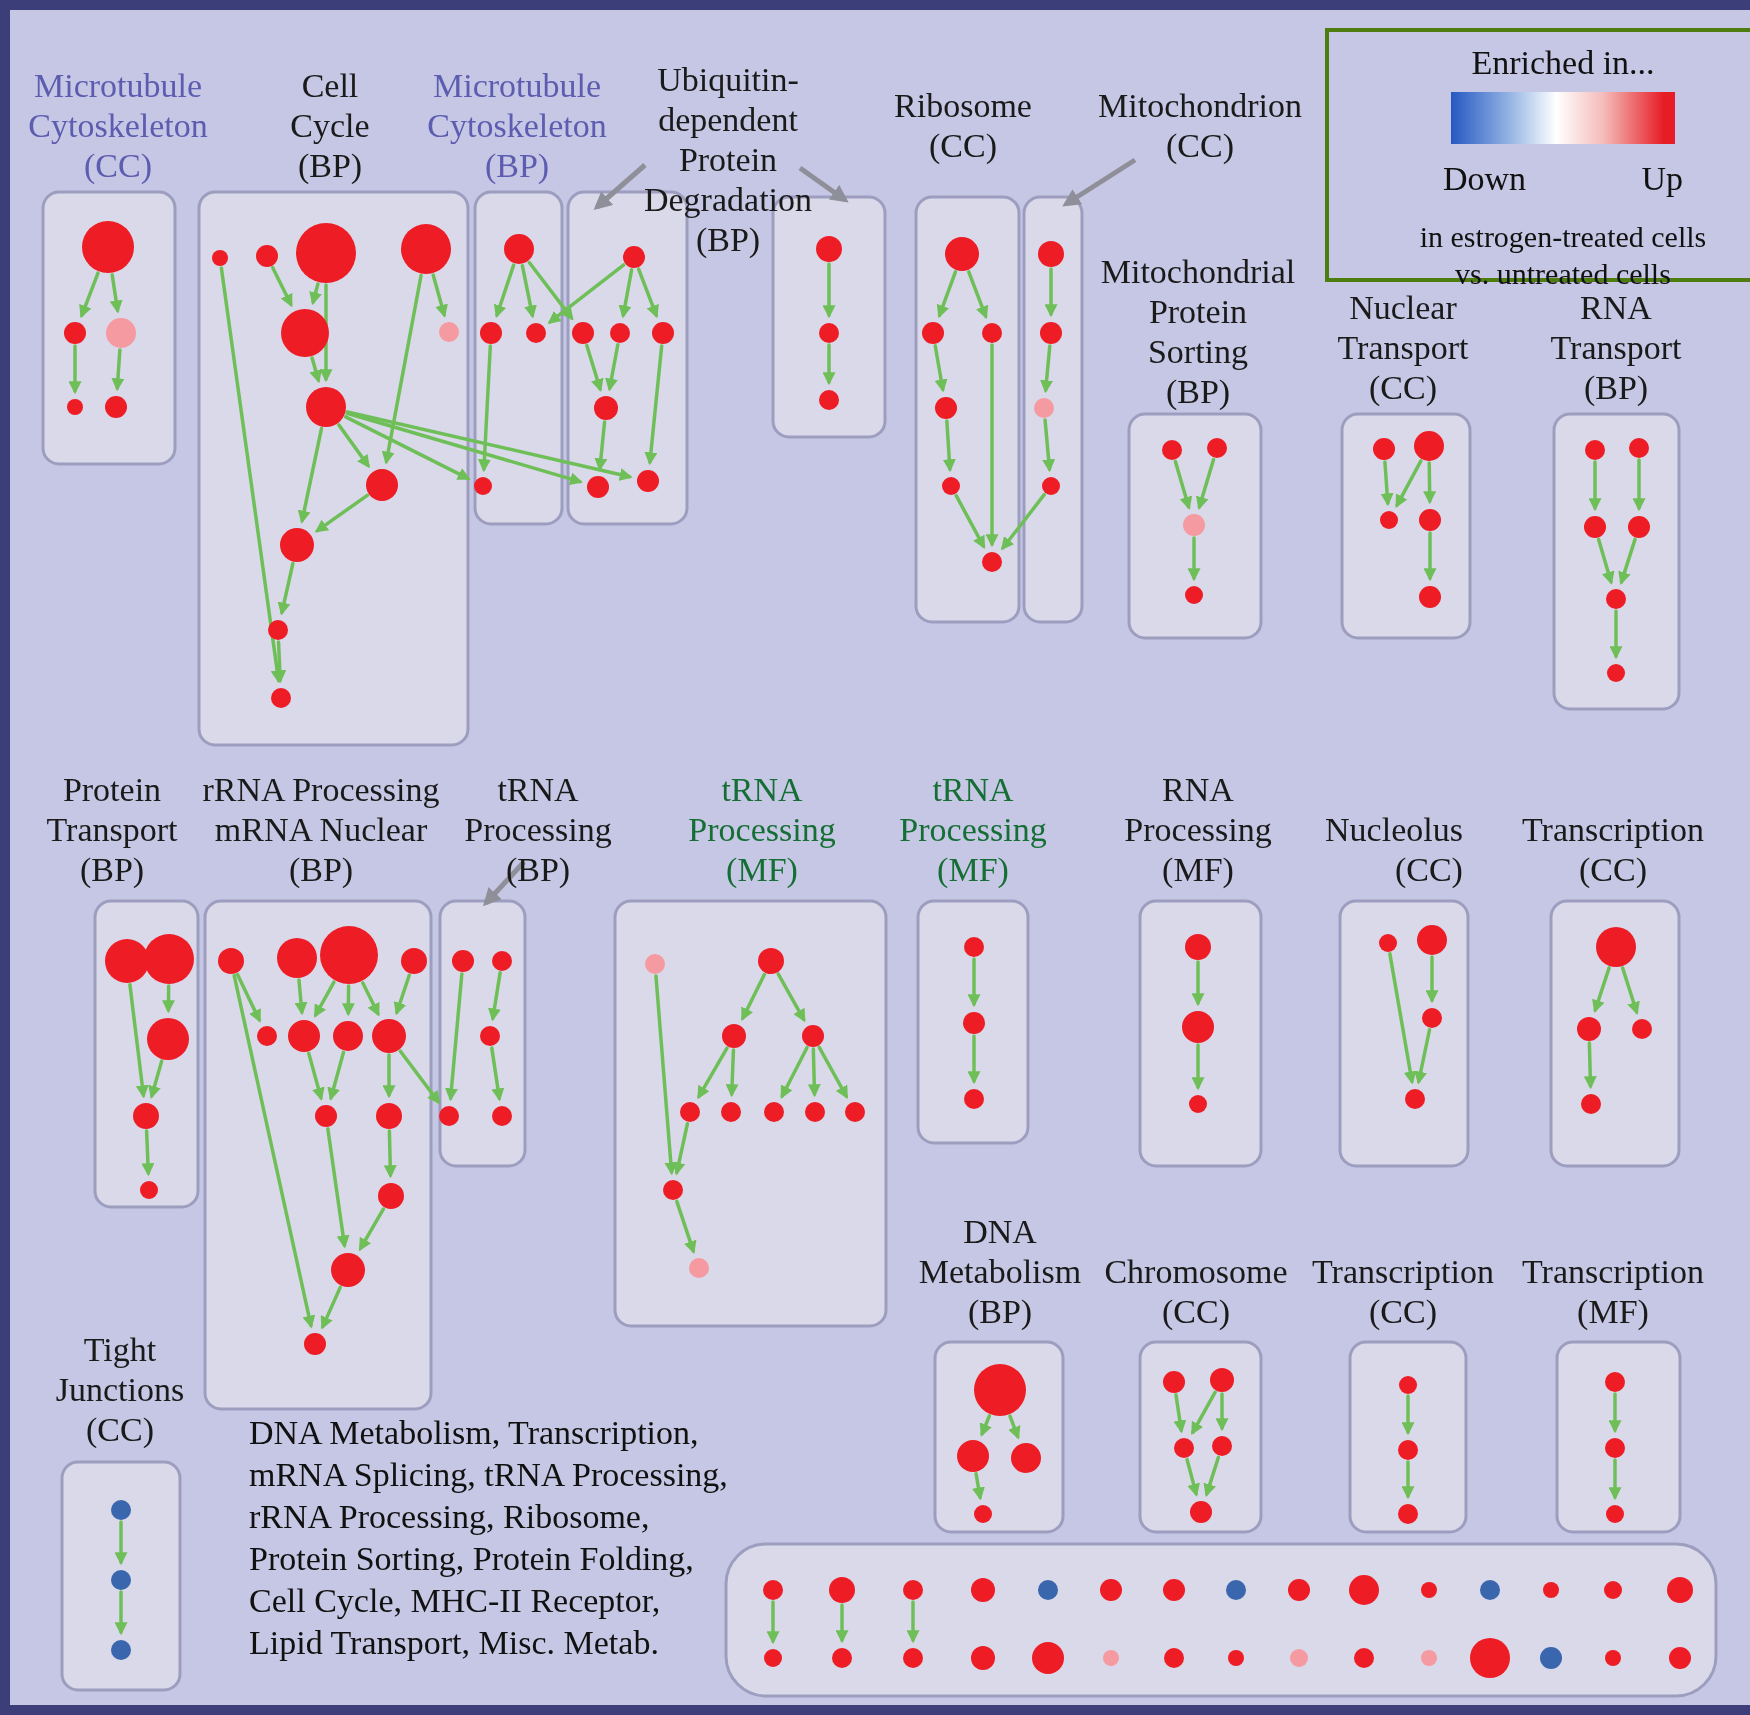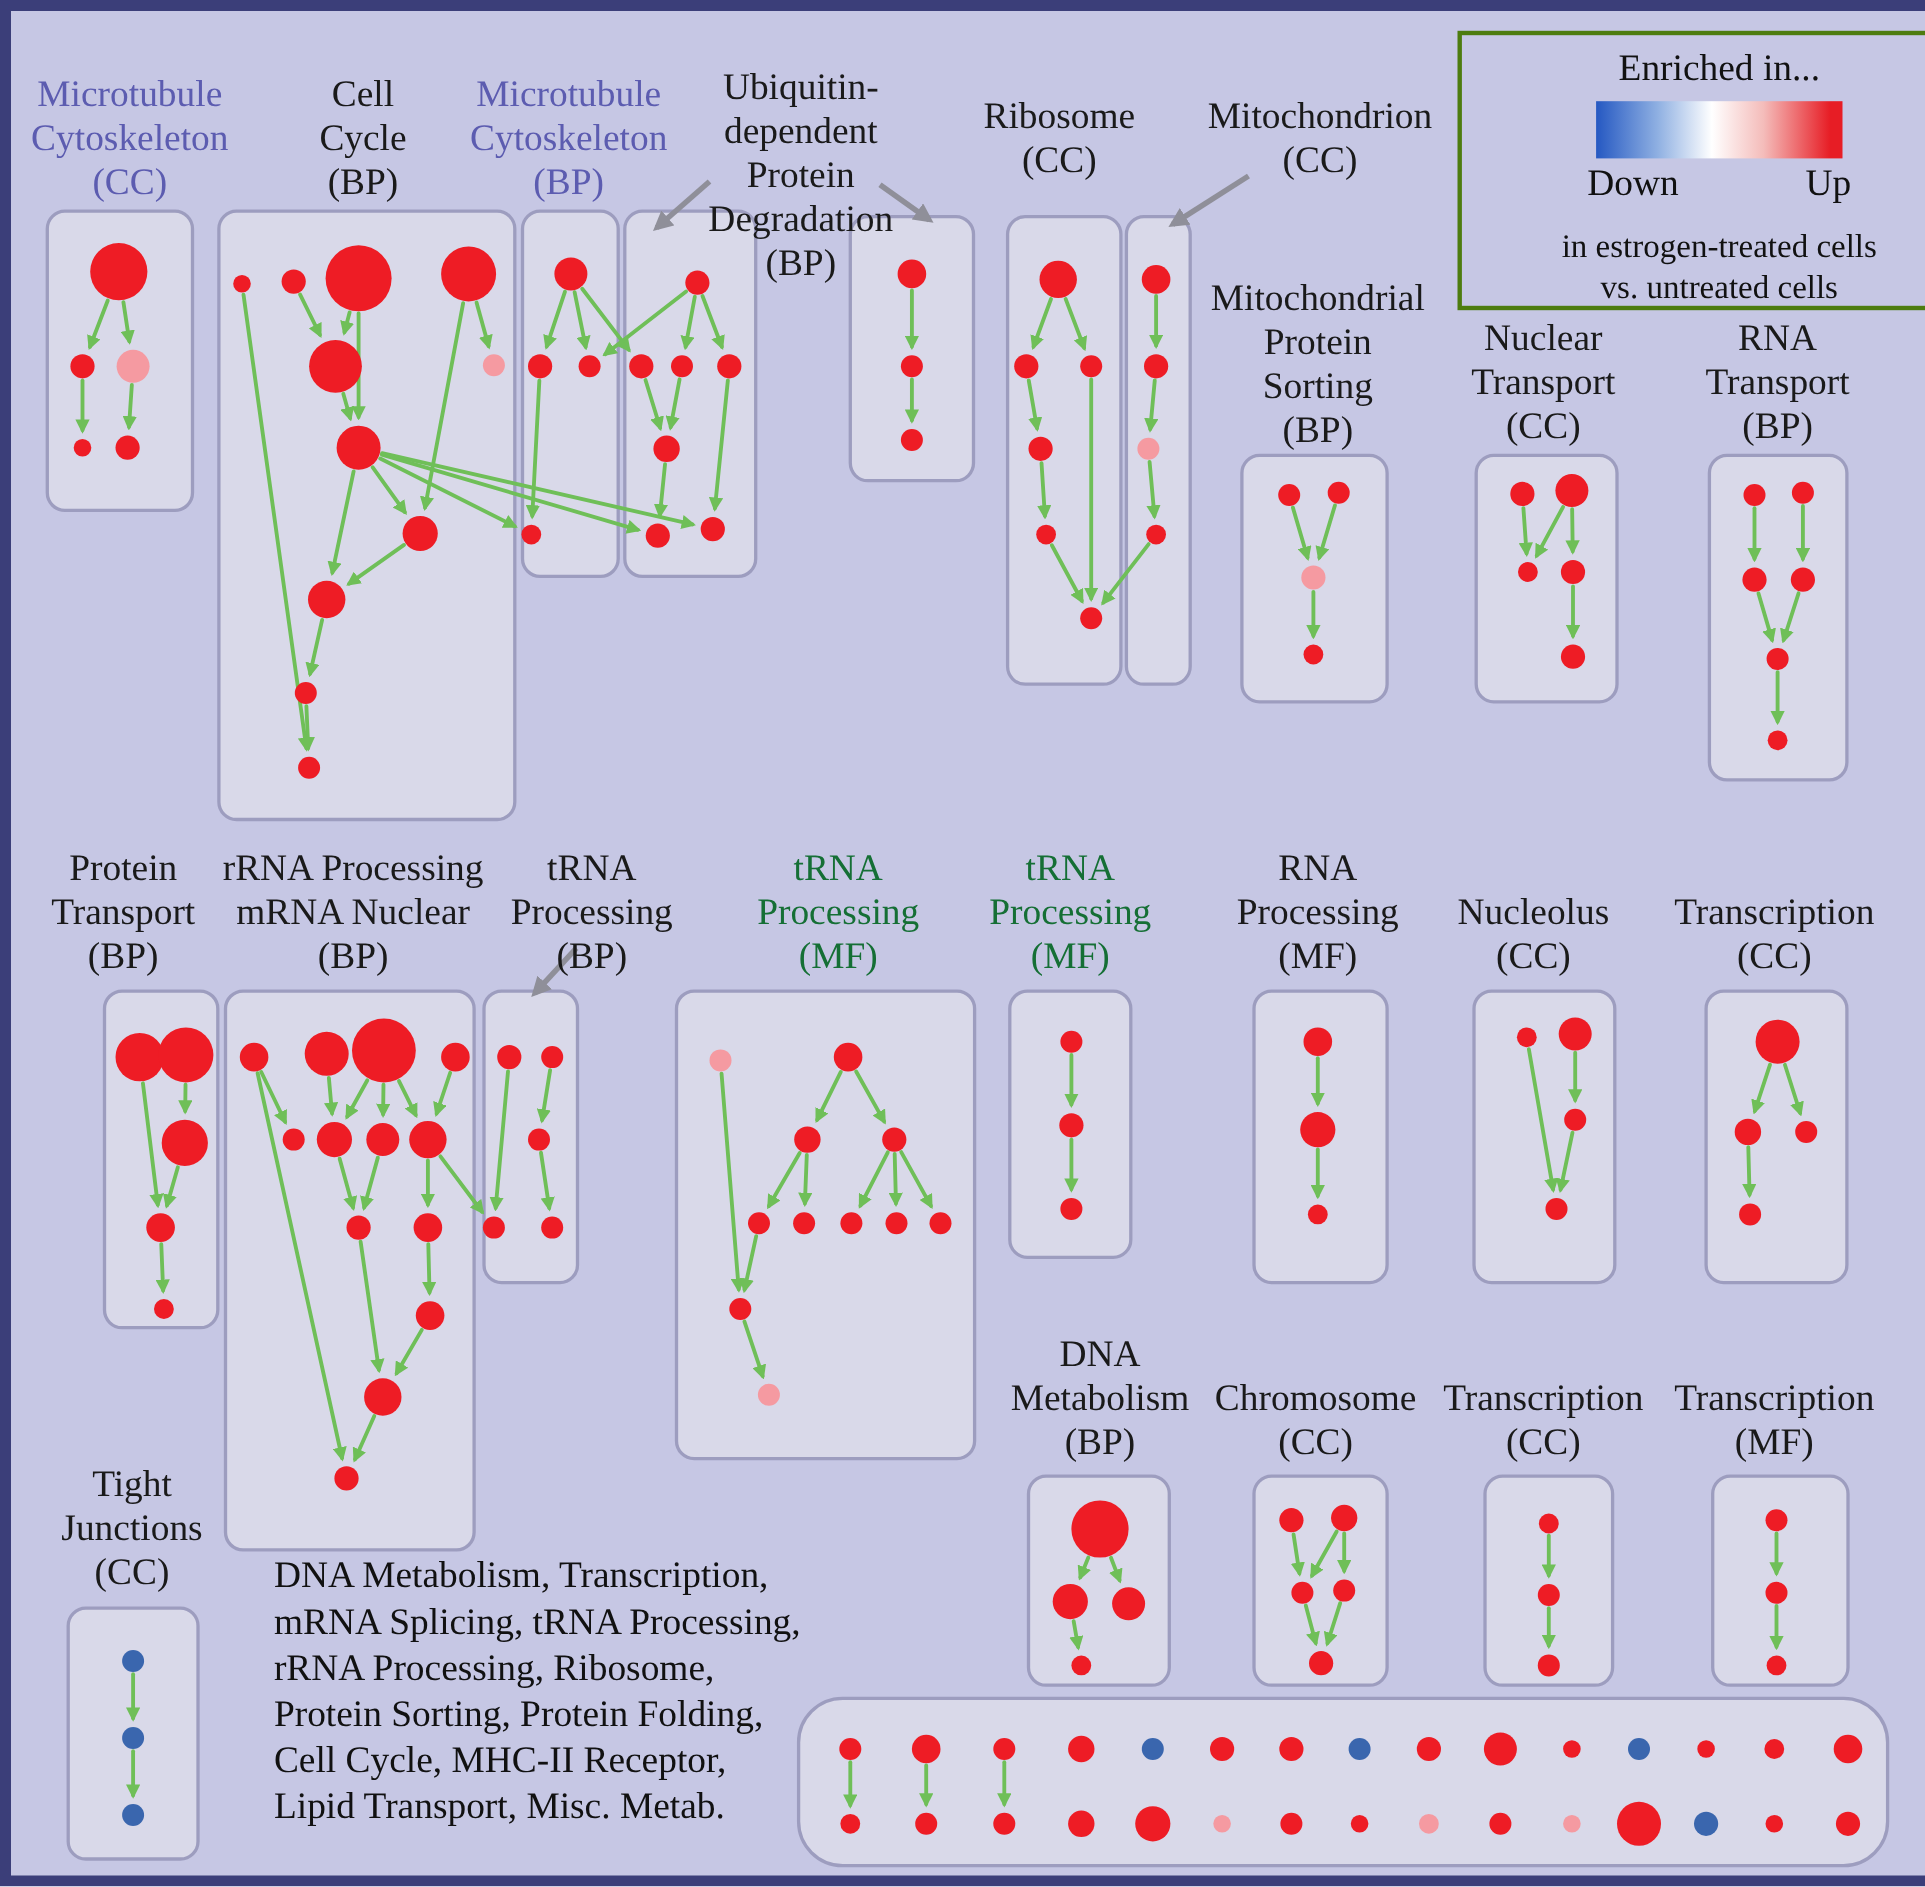--- a/index.html
+++ b/index.html
@@ -22,21 +22,21 @@
     font-size:34px; line-height:40px; color:#1a1a1a;
   }
   .legend {
     position:absolute; left:1325px; top:28px; width:476px; height:254px;
     border:4px solid #4d7c0f; box-sizing:border-box; z-index:3;
     text-align:center; color:#111;
   }
   .legend-title { font-size:34px; margin-top:12px; }
   .legend-bar { width:224px; height:52px; margin:10px auto 2px auto; }
   .legend-ends {
-    width:240px; margin:4px auto; display:flex; justify-content:space-between;
+    width:240px; margin:16px auto; display:flex; justify-content:space-between;
     font-size:34px;
   }
   .legend-sub { font-size:30px; line-height:37px; margin-top:20px; white-space:pre-line; }
   .footnote {
     position:absolute; left:249px; top:1412px; z-index:2;
     font-size:34px; line-height:42px; color:#111; white-space:pre-line;
   }
 </style>
 </head>
 <body>
@@ -393,21 +393,21 @@
 (BP)</div>
       <div class="cluster-label" style="color: rgb(21, 111, 53); left: 762px; top: 770px;">tRNA
 Processing
 (MF)</div>
       <div class="cluster-label" style="color: rgb(21, 111, 53); left: 973px; top: 770px;">tRNA
 Processing
 (MF)</div>
       <div class="cluster-label" style="color: rgb(26, 26, 26); left: 1198px; top: 770px;">RNA
 Processing
 (MF)</div>
-      <div class="cluster-label" style="color: rgb(26, 26, 26); left: 1394px; top: 810px;">Nucleolus
+      <div class="cluster-label" style="color: rgb(26, 26, 26); left: 1394px; top: 810px; text-align: right;">Nucleolus
 (CC)</div>
       <div class="cluster-label" style="color: rgb(26, 26, 26); left: 1613px; top: 810px;">Transcription
 (CC)</div>
       <div class="cluster-label" style="color: rgb(26, 26, 26); left: 1000px; top: 1212px;">DNA
 Metabolism
 (BP)</div>
       <div class="cluster-label" style="color: rgb(26, 26, 26); left: 1196px; top: 1252px;">Chromosome
 (CC)</div>
       <div class="cluster-label" style="color: rgb(26, 26, 26); left: 1403px; top: 1252px;">Transcription
 (CC)</div>

